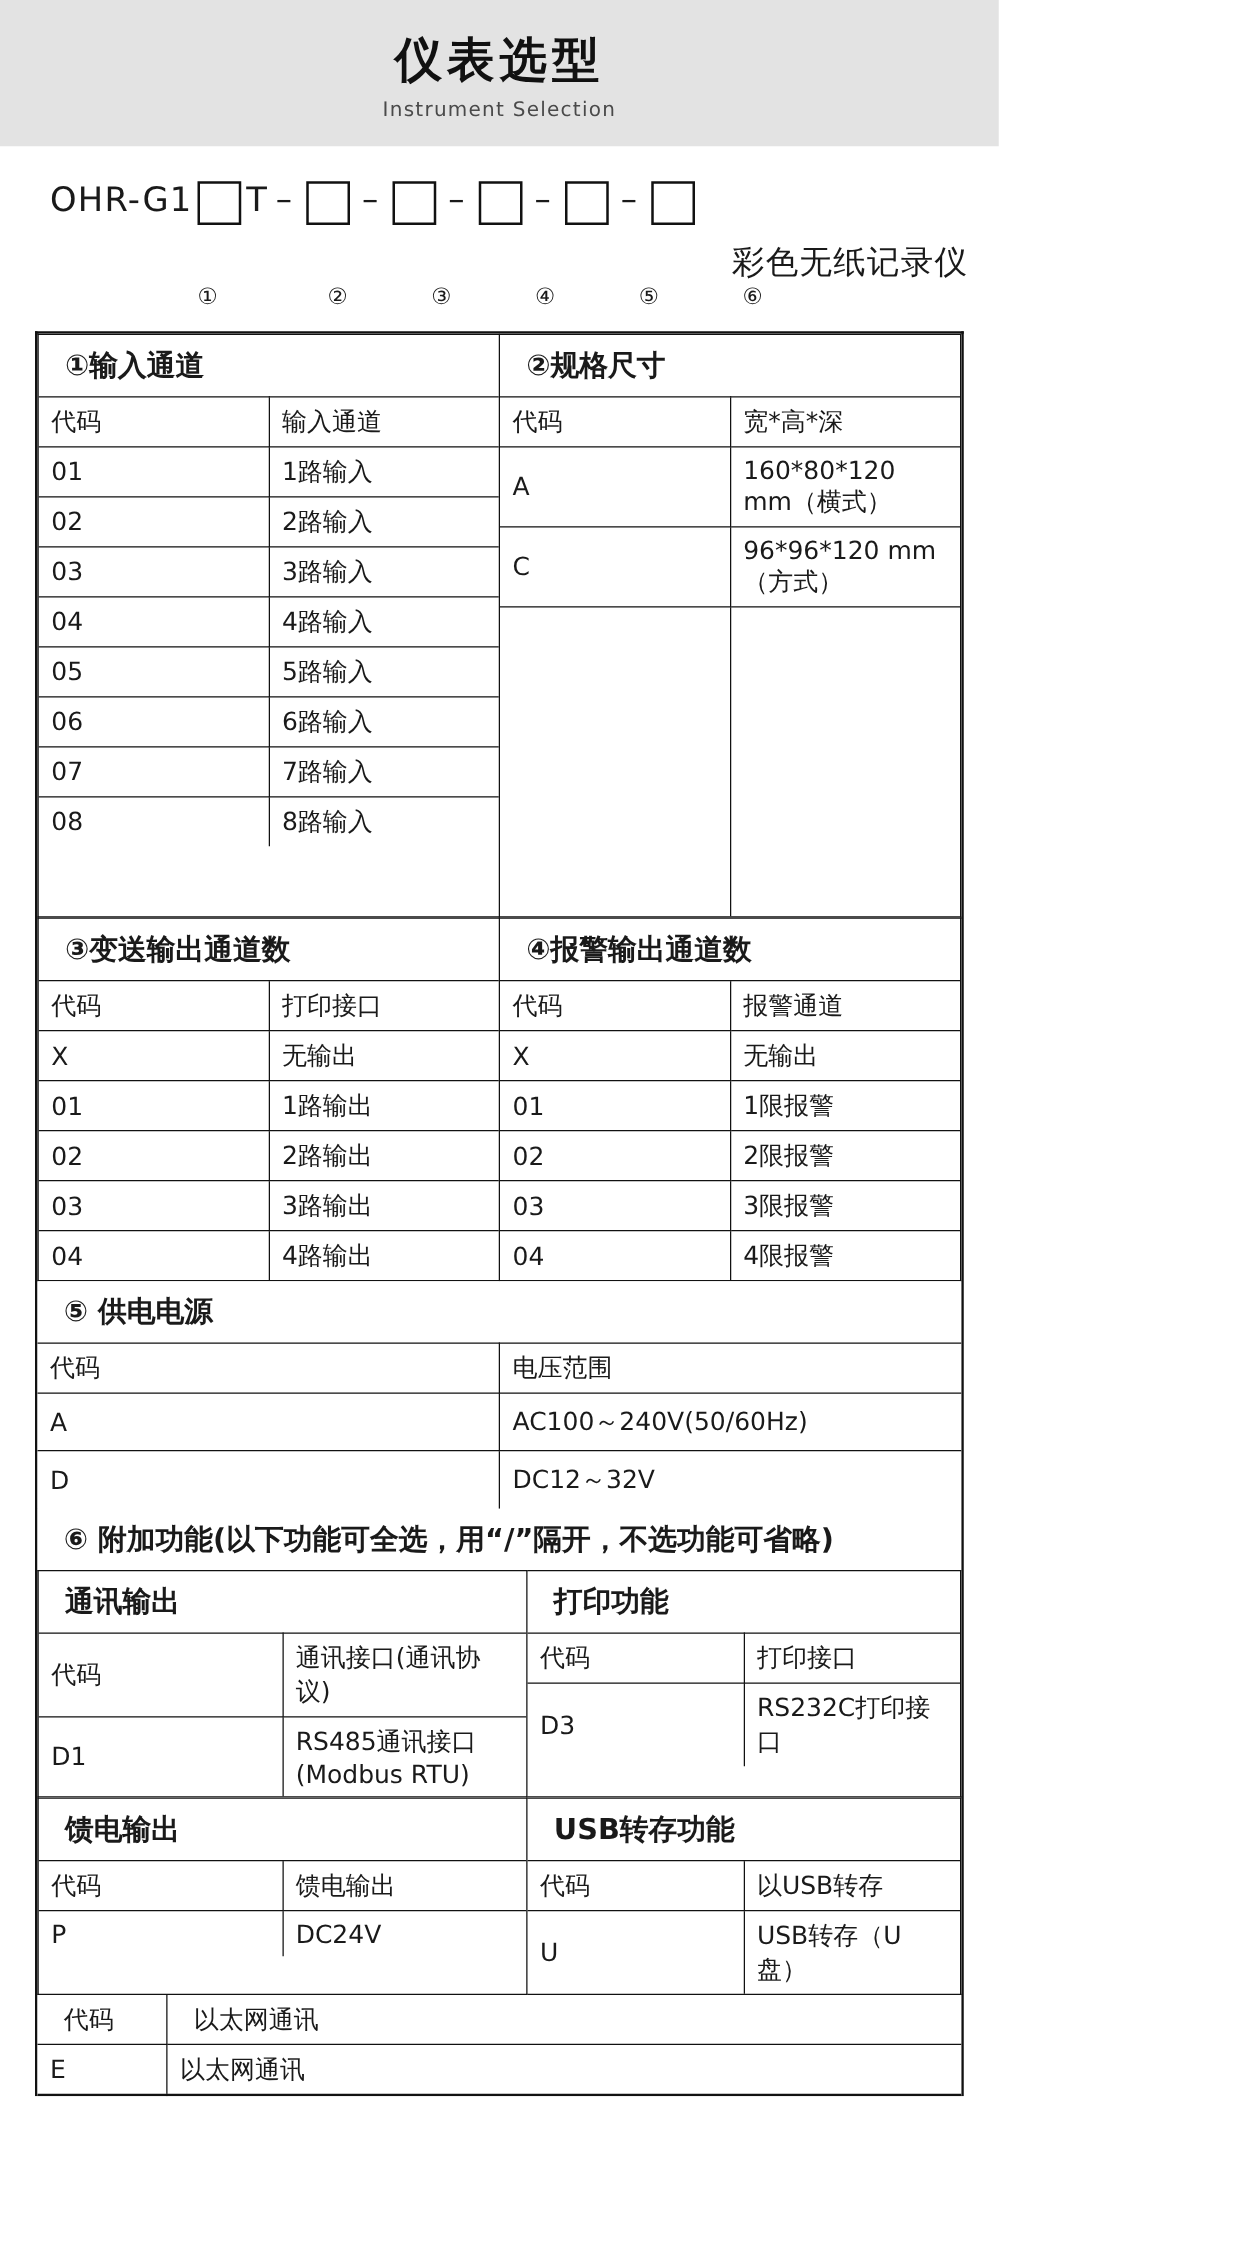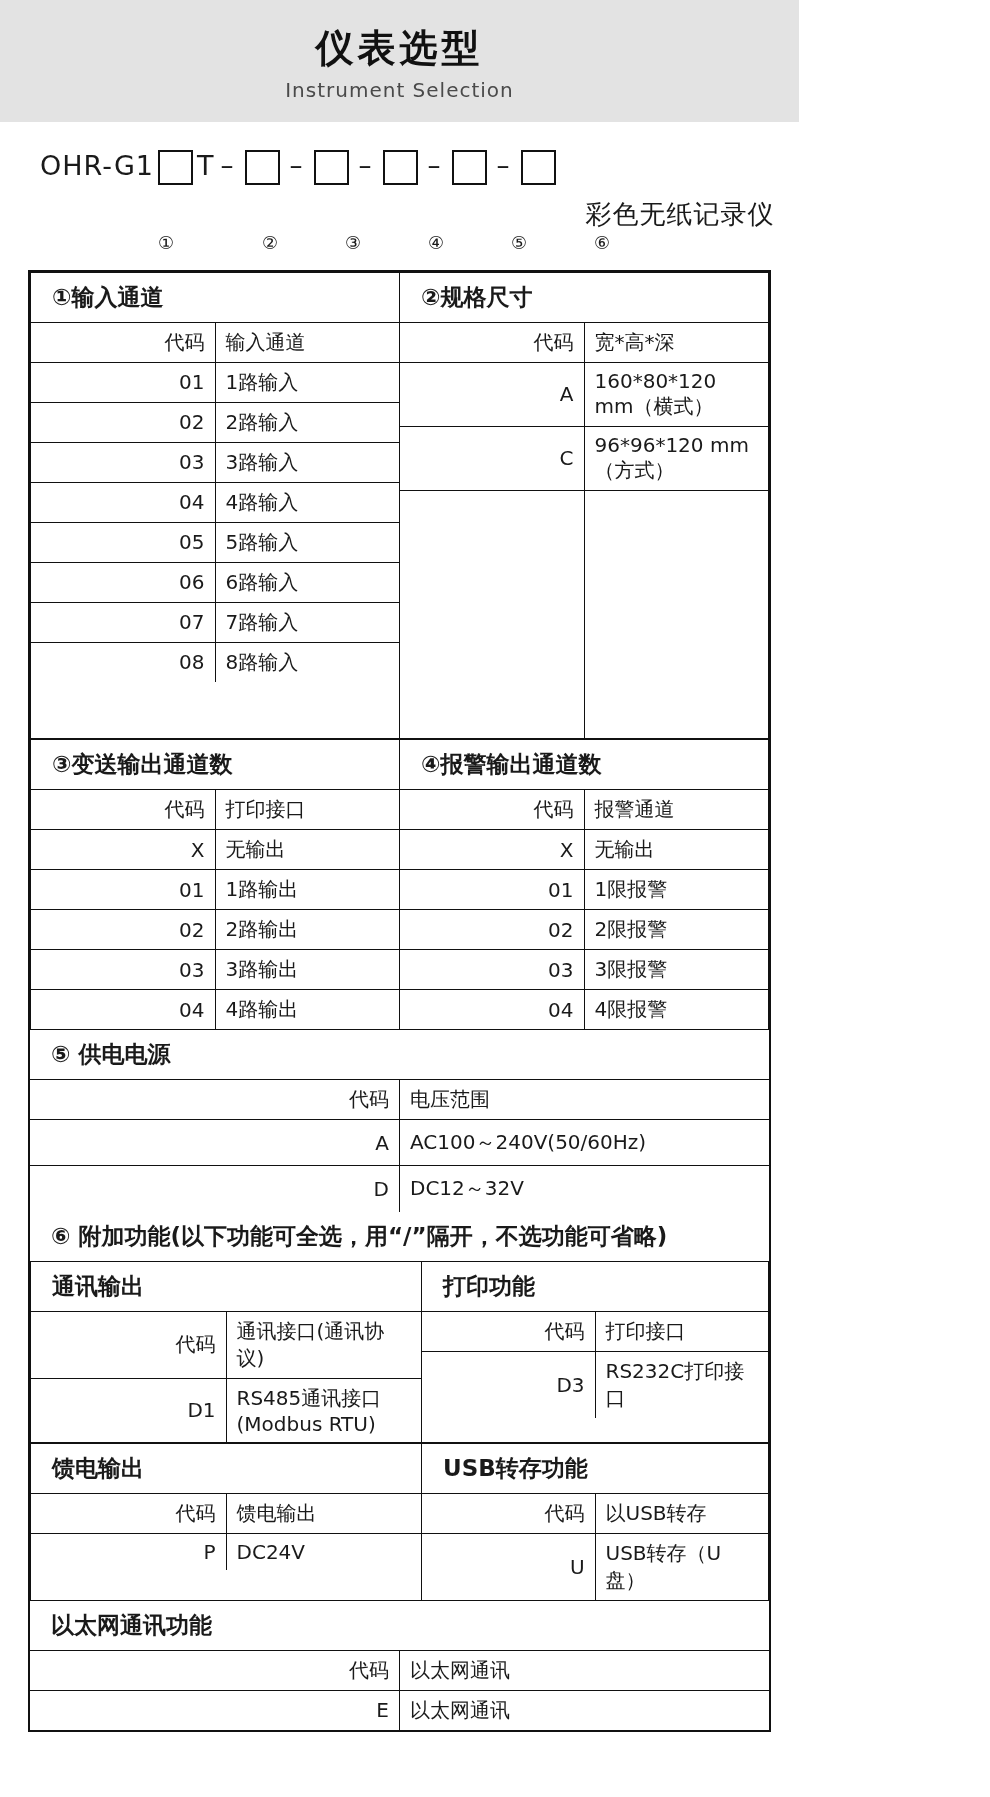--- a/index.html
+++ b/index.html
@@ -24,21 +24,21 @@
   }
   .banner-title {
     font-size: 38px;
     font-weight: bold;
     letter-spacing: 4px;
     color: #111;
     line-height: 1.2;
   }
   .banner-sub {
     margin-top: 6px;
-    font-size: 20px;
+    font-size: 16px;
     color: #4a4a4a;
     letter-spacing: 1px;
   }
   
   .model-area {
     padding: 28px 0 6px 0;
   }
   .model-row {
     display: flex;
     padding-left: 40px;
@@ -94,21 +94,21 @@
   td, th {
     border: 1px solid #111;
     padding: 6px 10px;
     font-size: 20px;
     font-weight: normal;
     text-align: left;
     vertical-align: middle;
     background: #fff;
   }
   .code-cell {
-    text-align: right;
+    text-align: left;
     width: 72px;
   }
   .outer-table {
     border-collapse: collapse;
     width: 100%;
     table-layout: fixed;
   }
   .outer-table > tbody > tr > td {
     padding: 0;
     border: 1px solid #111;
@@ -433,23 +433,20 @@
             </tbody>
           </table>
         </td>
       </tr>
       </tbody>
     </table>
 
     <table class="inner bottom-border">
       <tbody>
         <tr>
-            <td class="head" colspan="2">以太网通讯功能</td>
-          </tr>
-        <tr>
           <td class="code-cell">代码</td>
           <td>以太网通讯</td>
         </tr>
         <tr>
             <td class="code-cell">E</td>
             <td>以太网通讯</td>
           </tr>
       </tbody>
     </table>
 

